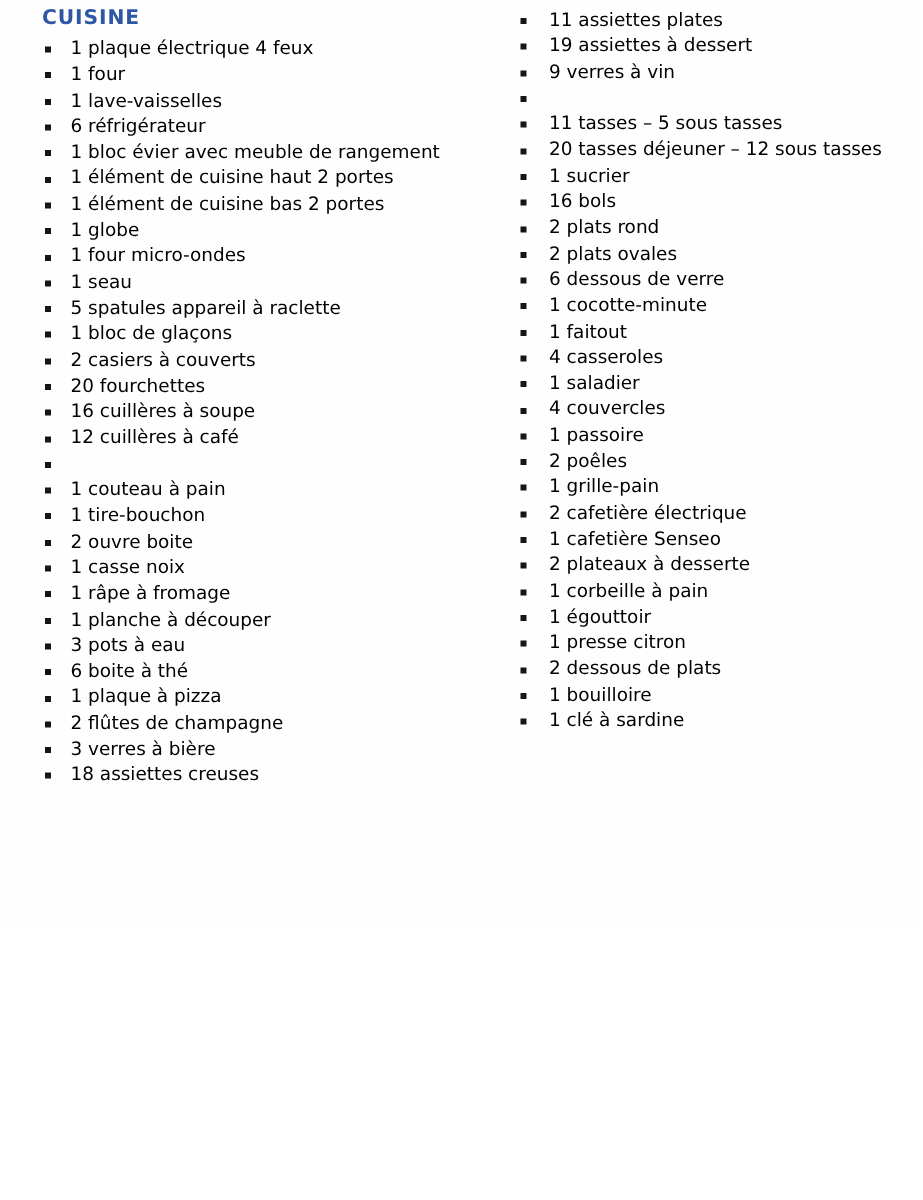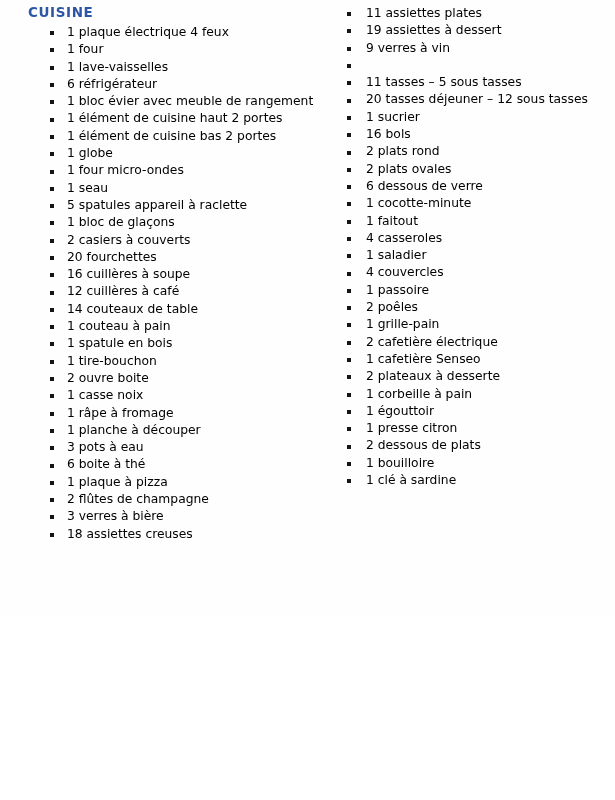--- a/index.html
+++ b/index.html
@@ -45,21 +45,21 @@
     height: 4px;
     background: #151515;
     margin-top: 1px;
   }
   .item-text {
     font-size: 12.3px;
     line-height: 17.3px;
     color: #000000;
   }
   .col-left {
-    left: 50px;
+    left: 30px;
     top: 24px;
   }
   .col-left .bullet { margin-right: 13px; }
   .col-right {
     left: 347px;
     top: 5px;
   }
   .col-right .bullet { margin-right: 15px; }
 </style>
 </head>
@@ -128,29 +128,24 @@
       <li>
         <span class="bullet"></span>
         <span class="item-text">16 cuillères à soupe</span>
       </li>
       <li>
         <span class="bullet"></span>
         <span class="item-text">12 cuillères à café</span>
       </li>
       <li>
         <span class="bullet"></span>
-        <span class="item-text">14 couteaux de table</span>
       </li>
       <li>
         <span class="bullet"></span>
         <span class="item-text">1 couteau à pain</span>
-      </li>
-      <li>
-        <span class="bullet"></span>
-        <span class="item-text">1 spatule en bois</span>
       </li>
       <li>
         <span class="bullet"></span>
         <span class="item-text">1 tire-bouchon</span>
       </li>
       <li>
         <span class="bullet"></span>
         <span class="item-text">2 ouvre boite</span>
       </li>
       <li>

